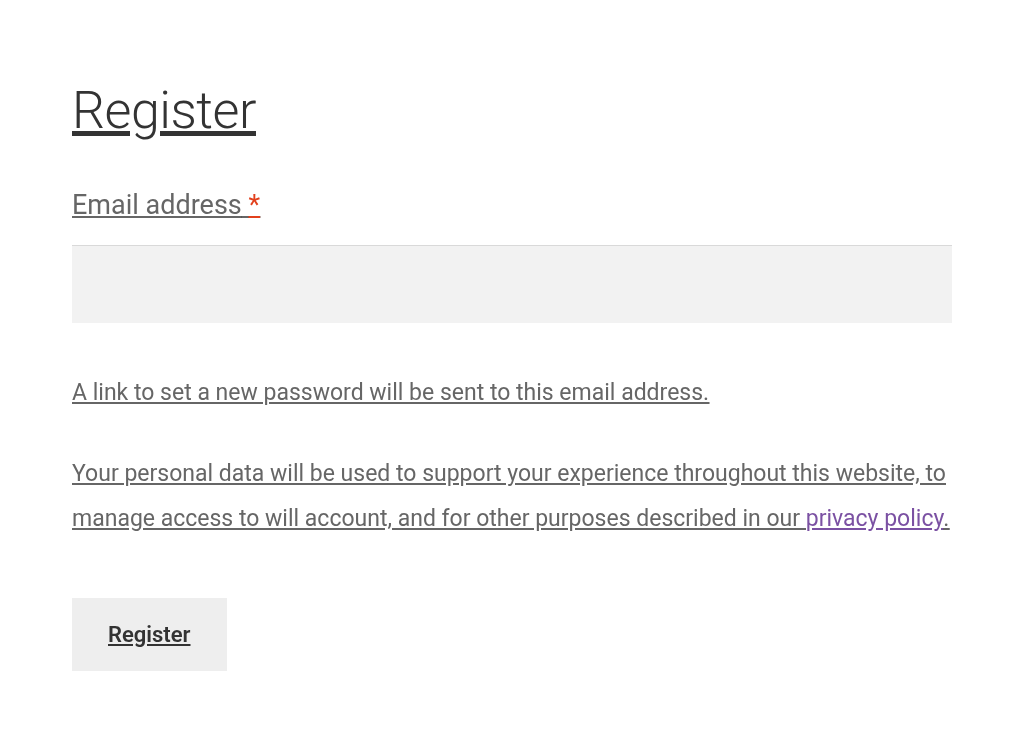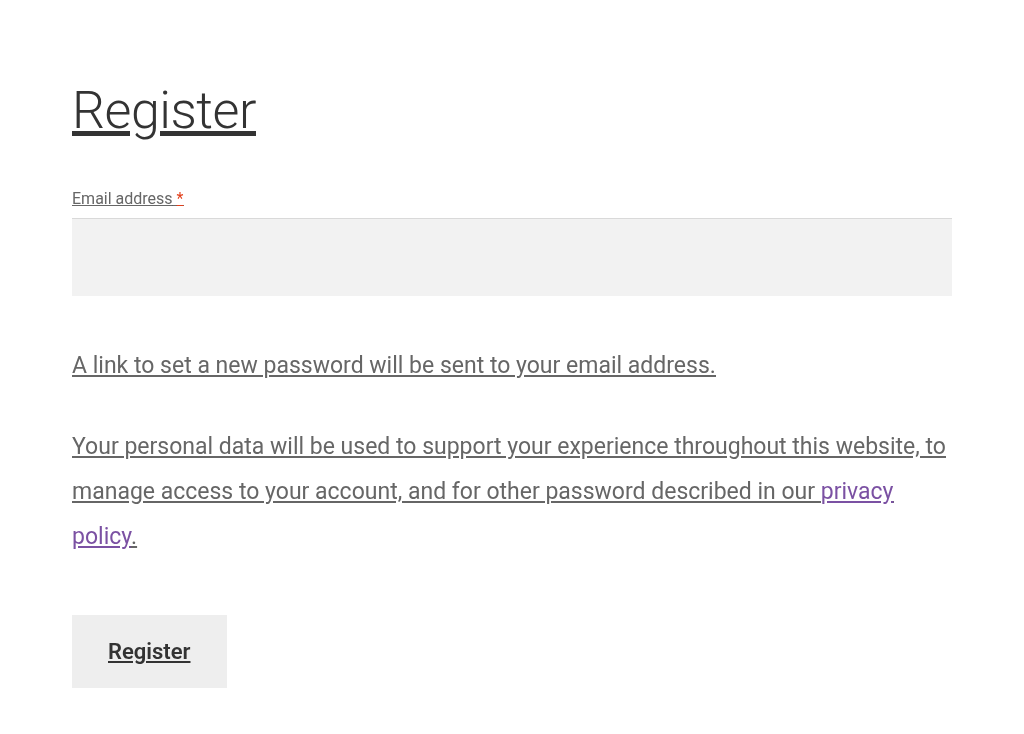--- a/index.html
+++ b/index.html
@@ -20,23 +20,23 @@
       font-size: 52px;
       color: #333333;
       margin-bottom: 48px;
       letter-spacing: -0.5px;
     }
     .form-group {
       margin-bottom: 48px;
     }
     label.field-label {
       display: block;
-      font-size: 16px;
+      font-size: 27px;
       color: #666666;
-      margin-bottom: 10px;
+      margin-bottom: 24px;
       font-weight: 400;
     }
     .required {
       color: #e2401c;
     }
     input.text-input {
       width: 100%;
       max-width: 888px;
       height: 78px;
       background: #f2f2f2;
@@ -84,22 +84,22 @@
 <h1 class="page-title">Register</h1>
 
 <div class="form-group">
   <label class="field-label">
     <span>Email address</span>
     <span class="required">*</span>
   </label>
   <input type="email" class="text-input" value="" style="">
 </div>
 
-<p class="info-text">A link to set a new password will be sent to your email address.</p>
+<p class="info-text">A link to set a new password will be sent to this email address.</p>
 
 <p class="privacy-text">
-  <span>Your personal data will be used to support your experience throughout this website, to manage access to your account, and for other password described in our </span><a href="#" class="link">privacy policy</a><span>.</span>
+  <span>Your personal data will be used to support your experience throughout this website, to manage access to will account, and for other purposes described in our </span><a href="#" class="link">privacy policy</a><span>.</span>
 </p>
 
 <button type="submit" class="submit-button">Register</button>
 
 
 
 
 </body></html>

